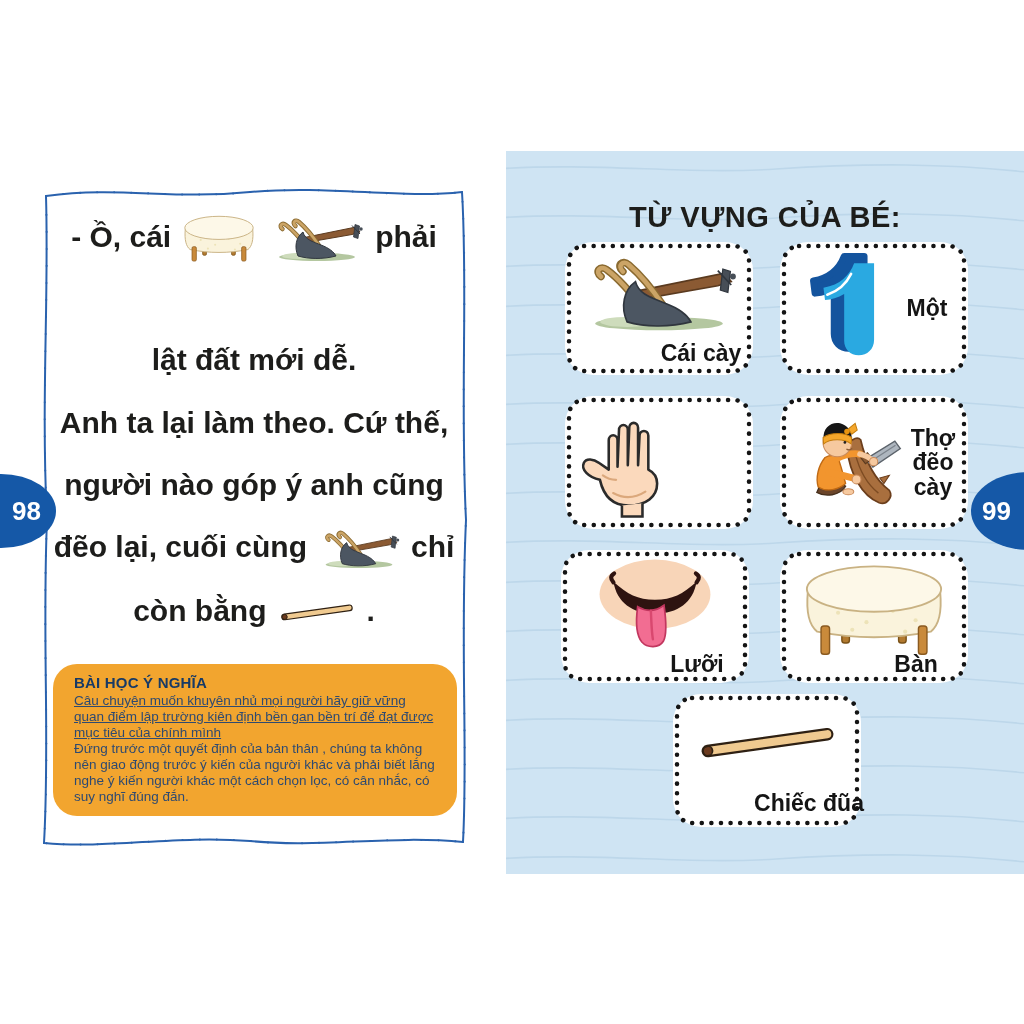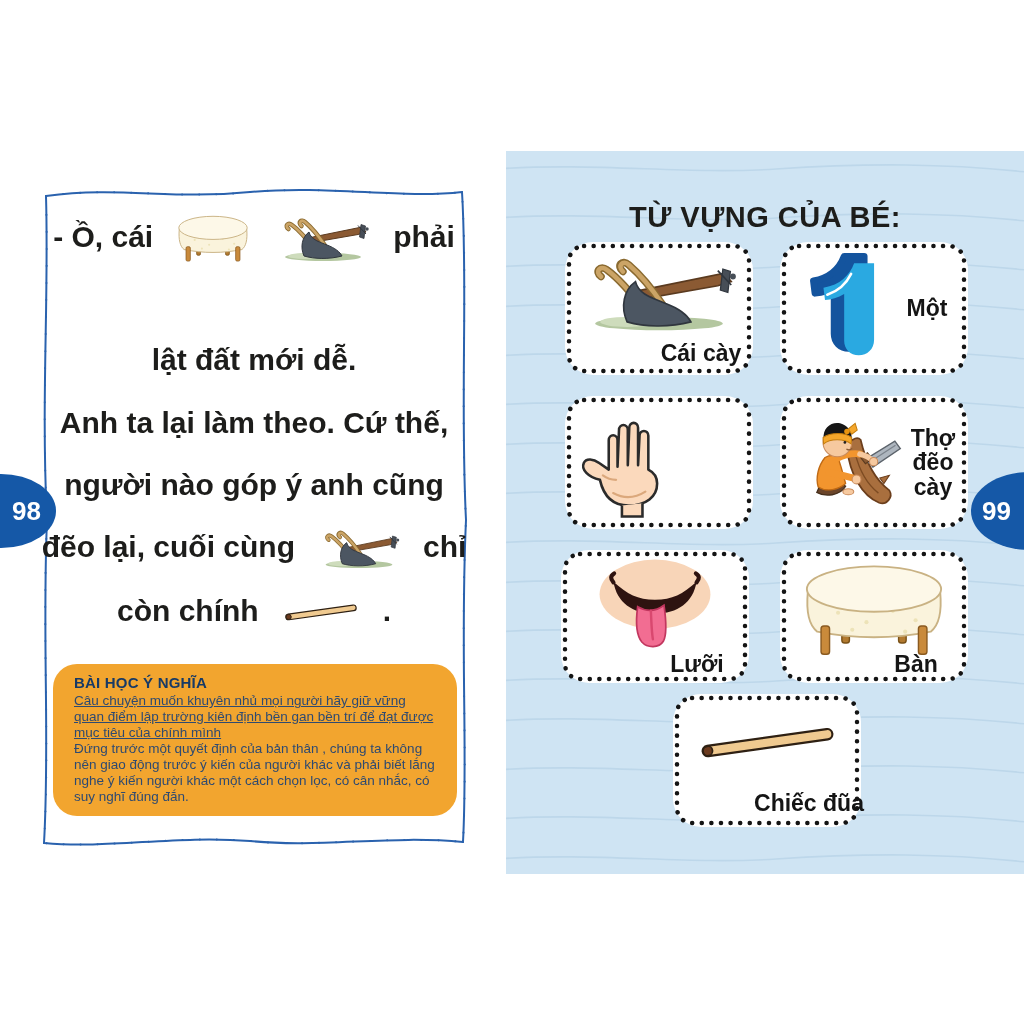--- a/index.html
+++ b/index.html
@@ -2,21 +2,21 @@
 <html><head>
 <meta charset="utf-8">
 <style>
   html,body{margin:0;padding:0;}
   .canvas{position:relative;width:1024px;height:1024px;background:#ffffff;overflow:hidden;
           font-family:"Liberation Sans", sans-serif;}
 
   
   .frame-svg{position:absolute;left:0;top:0;width:1024px;height:1024px;pointer-events:none;}
   .story-line{position:absolute;left:40px;width:428px;height:50px;display:flex;
-              align-items:center;justify-content:center;gap:20px;
+              align-items:center;justify-content:center;gap:8px;
               font-size:30px;font-weight:700;color:#1d1d1b;white-space:nowrap;}
   .story-line .inline-img{flex:none;display:block;}
 
   .lesson-box{position:absolute;left:53px;top:664px;width:404px;height:152px;
               border-radius:24px;box-sizing:border-box;padding:10px 18px 8px 16px;}
   .lesson-title{font-size:15px;font-weight:700;letter-spacing:.2px;margin-bottom:2px;}
   .lesson-text{font-size:13.5px;line-height:16px;font-weight:500;}
 
   .badge{position:absolute;border-radius:50%;background:#1558A7;color:#ffffff;
          font-size:26px;font-weight:700;display:flex;align-items:center;}
@@ -272,21 +272,21 @@
     <span>người nào góp ý anh cũng</span>
   </div>
   <div class="story-line" style="top:522px">
     <span>đẽo lại, cuối cùng</span>
     <svg class="inline-img" width="88" height="44" viewBox="0 0 200 100">
         <use href="#sym-plow"></use>
       </svg>
     <span>chỉ</span>
   </div>
   <div class="story-line" style="top:586px">
-    <span>còn chính</span>
+    <span>còn bằng</span>
     <svg class="inline-img" width="84" height="28" viewBox="0 0 180 50">
         <use href="#sym-chopstick"></use>
       </svg>
     <span>.</span>
   </div>
 
   <div class="lesson-box" id="lesson-box" style="background: rgb(242, 165, 47); padding-left: 21px;">
     <div class="lesson-title" id="lesson-title" style="color: rgb(23, 58, 102);">BÀI HỌC Ý NGHĨA</div>
     <div class="lesson-text" id="lesson-text1" style="color: rgb(46, 74, 113); text-decoration: underline;">Câu chuyện muốn khuyên nhủ mọi người hãy giữ vững quan điểm lập trường kiên định bền gan bền trí để đạt được mục tiêu của chính mình</div>
     <div class="lesson-text" id="lesson-text2" style="color: rgb(46, 74, 113);">Đứng trước một quyết định của bản thân , chúng ta không nên giao động trước ý kiến của người khác và phải biết lắng nghe ý kiến người khác một cách chọn lọc, có cân nhắc, có suy nghĩ đúng đắn.</div>

